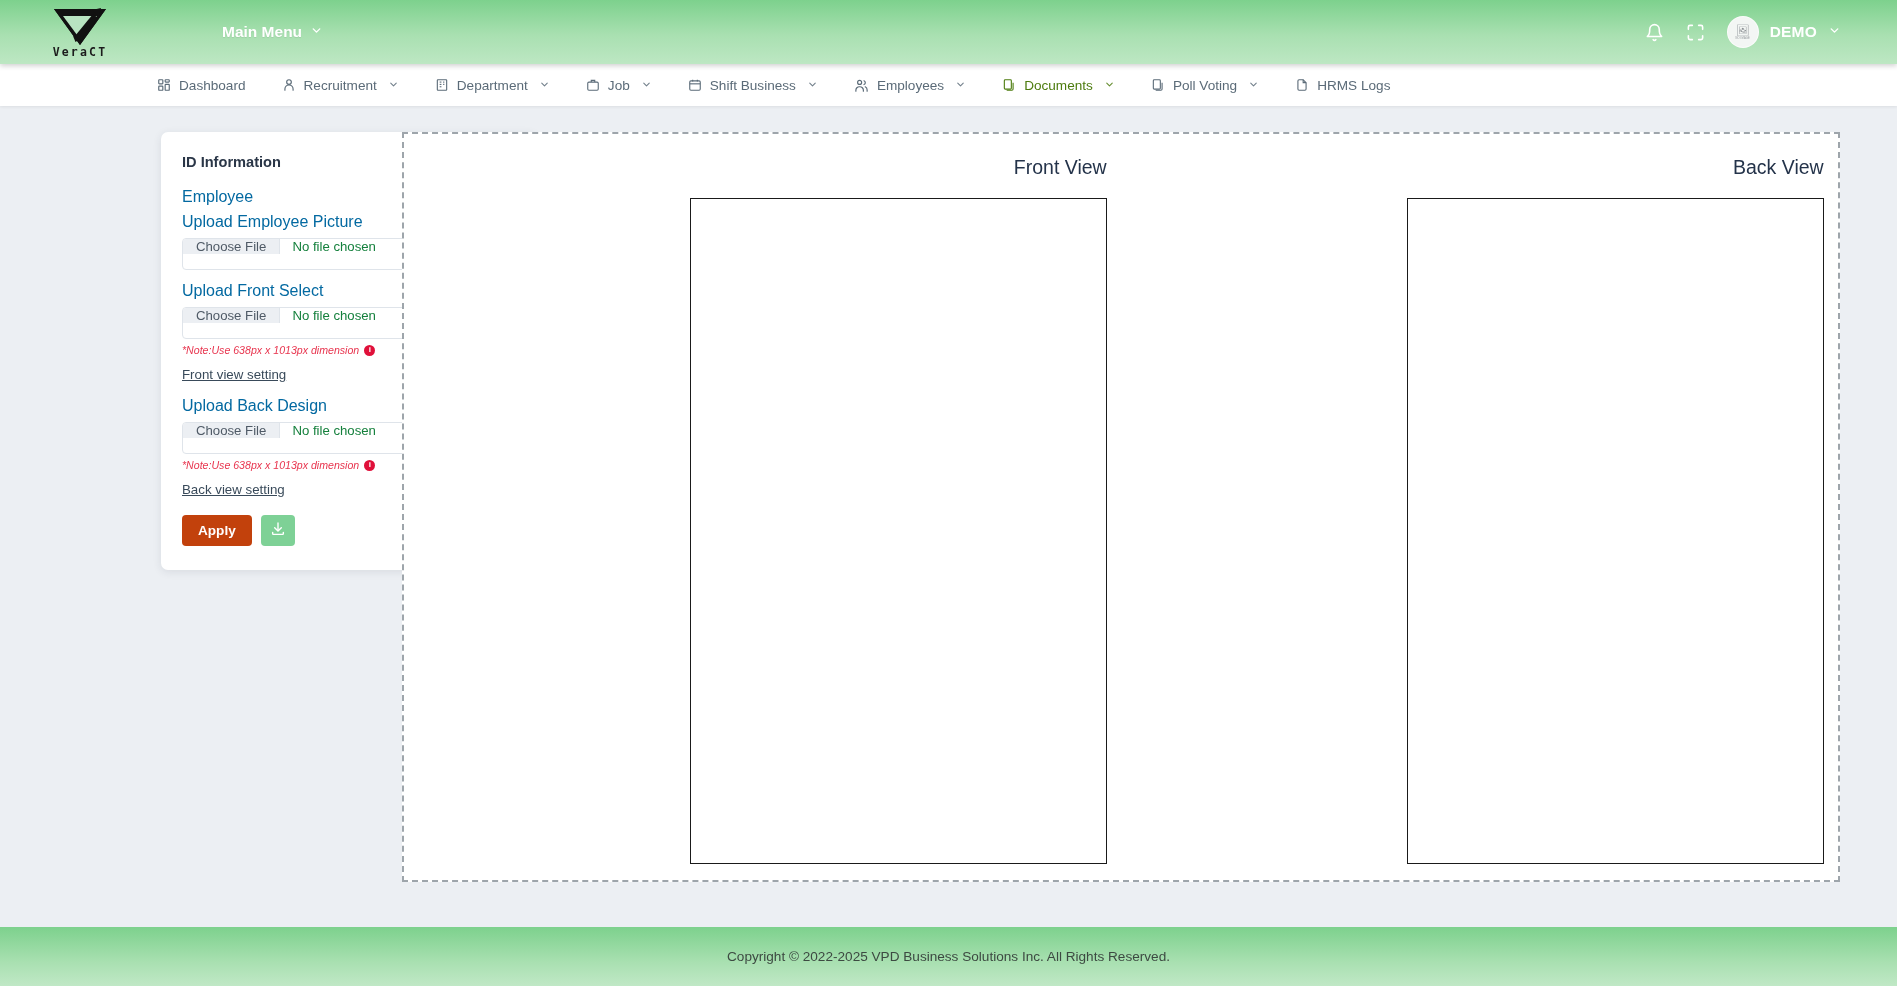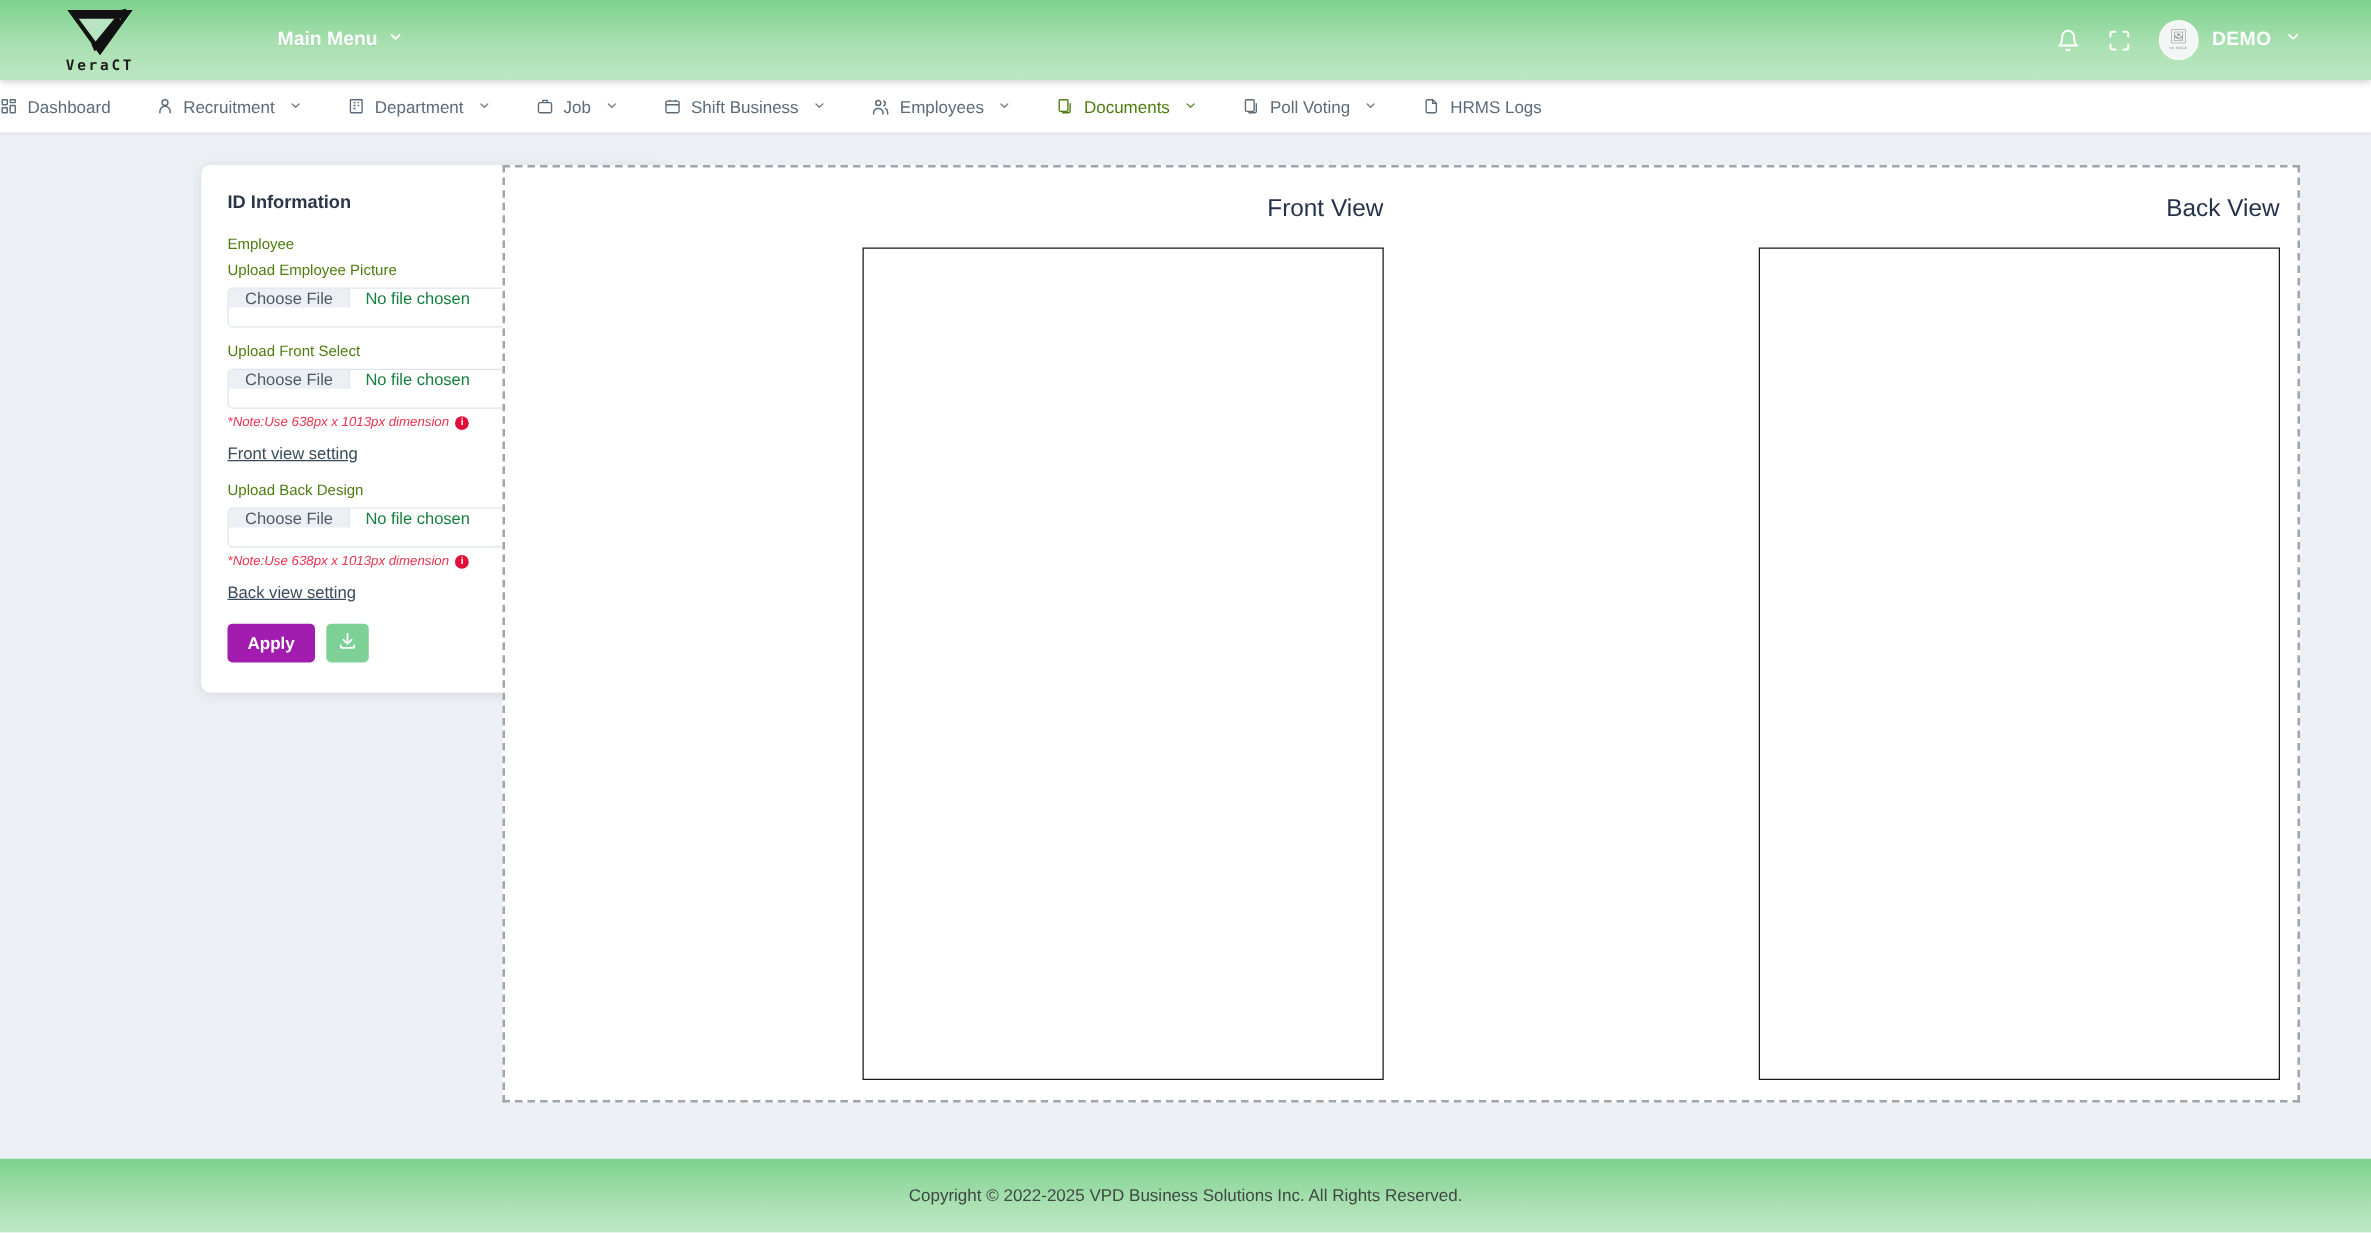--- a/index.html
+++ b/index.html
@@ -103,20 +103,21 @@
     color: #ffffff;
     letter-spacing: .2px;
   }
 
   
   .navbar {
     height: 42px;
     background: #ffffff;
     display: flex;
     align-items: center;
+    padding-left: 157px;
     box-shadow: 0 1px 3px rgba(0,0,0,0.07);
     position: relative;
     z-index: 20;
   }
   .nav-item {
     display: flex;
     align-items: center;
     gap: 8px;
     font-size: 13.6px;
     color: #5b6b78;
@@ -146,22 +147,22 @@
     padding: 22px 21px 24px 21px;
     width: 375px;
   }
   .card-title {
     font-size: 14.6px;
     font-weight: 700;
     color: #2a3647;
     margin-bottom: 18px;
   }
   .field-label {
-    font-size: 12px;
-    color: #4d7c0f;
+    font-size: 16px;
+    color: #0369a1;
     margin-bottom: 7px;
     display: block;
   }
   .select-box {
     width: 339px;
     height: 33px;
     border: 1px solid #dfe4ea;
     border-radius: 4px;
     display: flex;
     align-items: center;
@@ -239,21 +240,21 @@
   .setting-link {
     font-size: 13.3px;
     color: #394a5a;
     text-decoration: underline;
     cursor: pointer;
   }
   .cogs-icon { margin-left: auto; margin-right: 24px; display:flex; color:#1b9cf0; cursor:pointer; }
 
   .btn-row { display: flex; align-items: center; gap: 9px; margin-top: 17px; }
   .btn-apply {
-    background: #a21caf;
+    background: #c2410c;
     color: #fff;
     border: none;
     border-radius: 4px;
     font-size: 13.6px;
     font-weight: 600;
     height: 31px;
     padding: 0 16px;
     cursor: pointer;
     font-family: inherit;
   }

